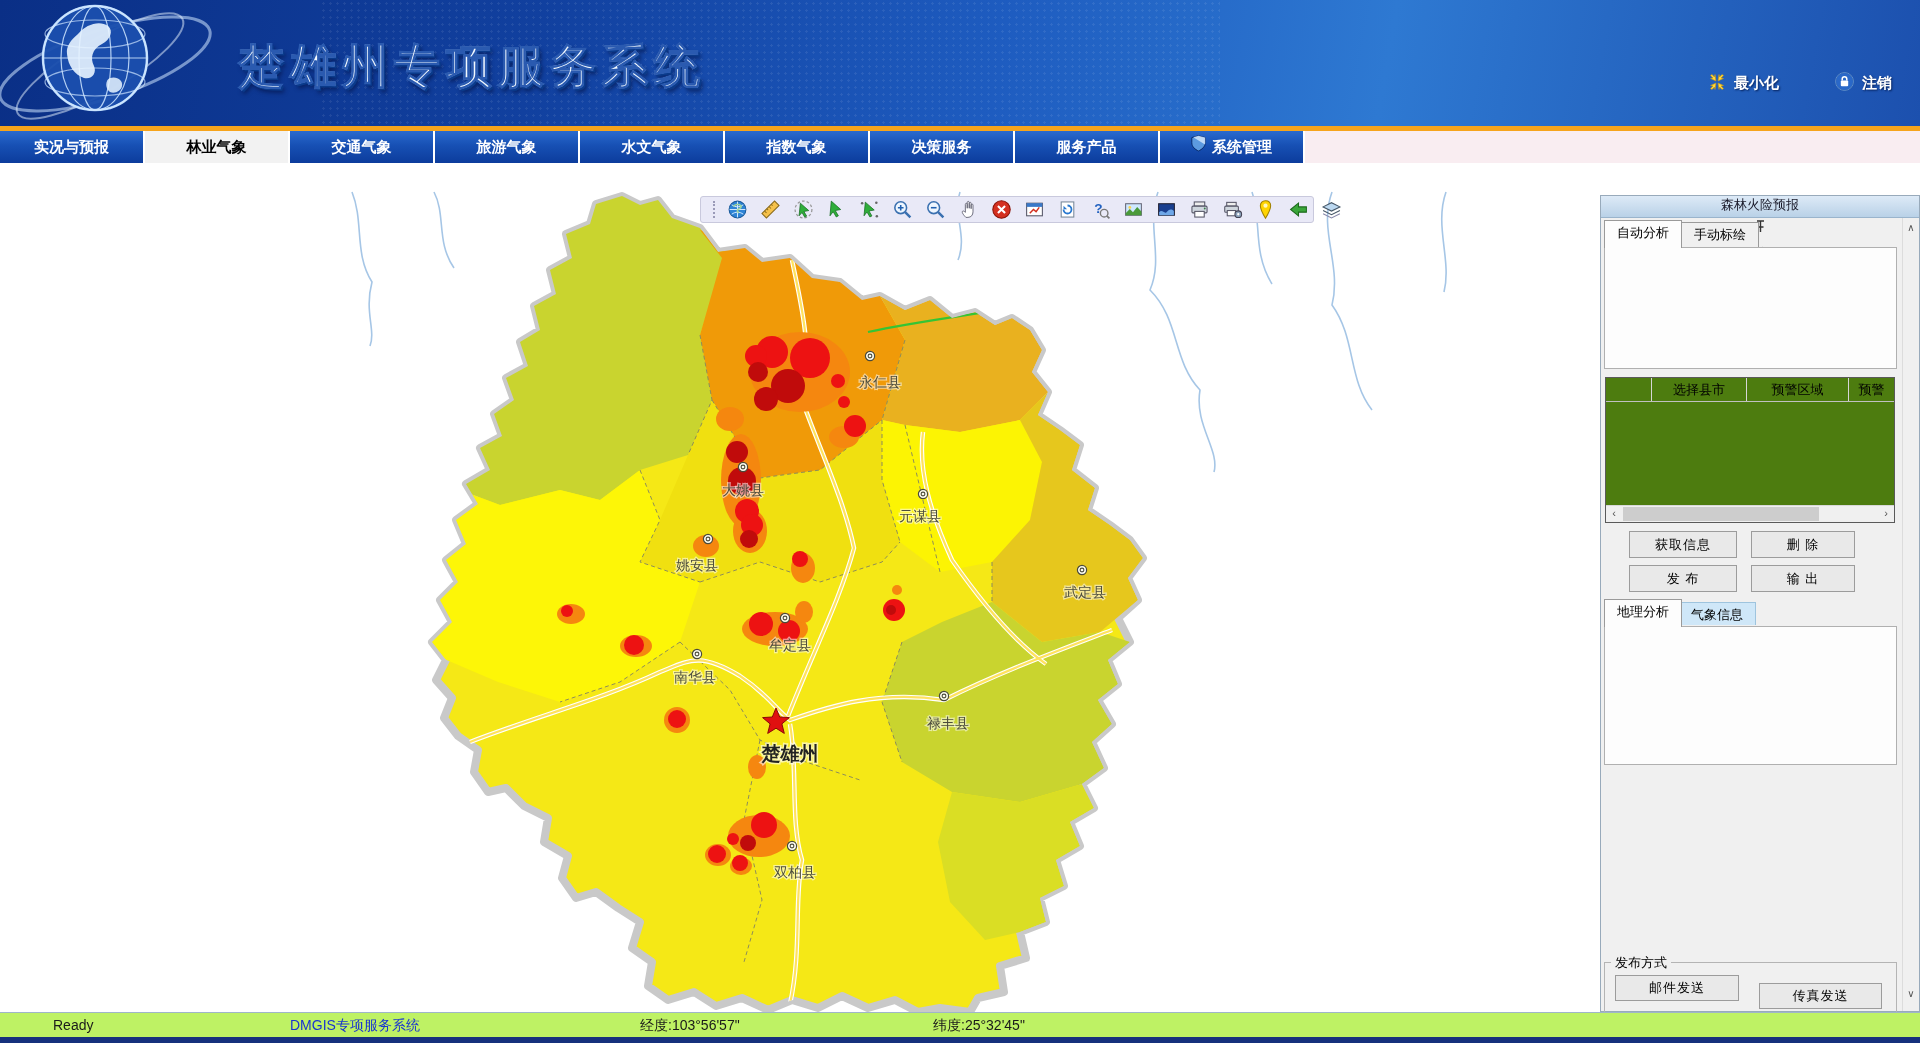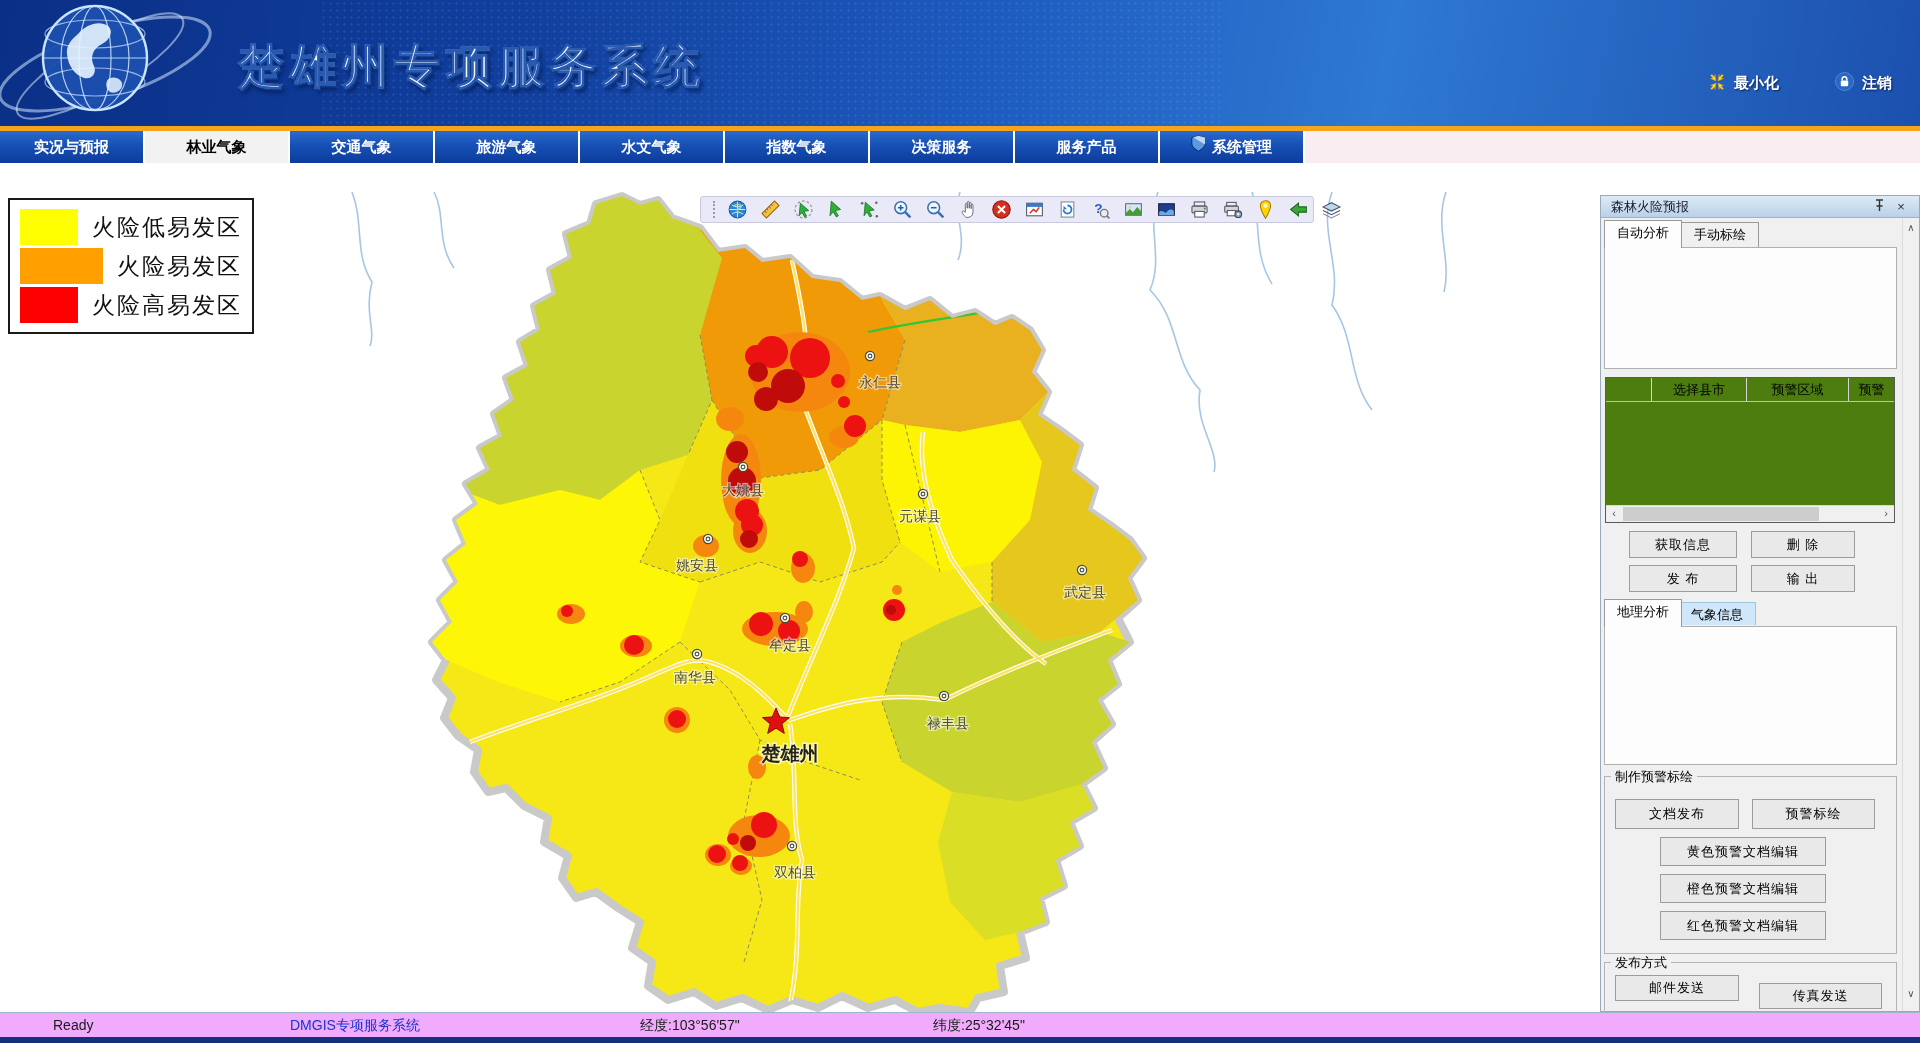--- a/index.html
+++ b/index.html
@@ -53,21 +53,21 @@
     display:flex; align-items:center; gap:12px; padding:0 8px 0 12px; }
   .grip { width:4px; height:17px; border-left:2px dotted #9a9ab8; }
   .ticon { width:21px; height:21px; cursor:pointer; display:inline-block; }
   .ticon svg { width:21px; height:21px; }
 
   
   .side-panel { position:absolute; left:1600px; top:5px; width:320px; height:817px;
     background:#f0f0f0; border:1px solid #98aabb; font-size:13px; color:#000; }
   .p-titlebar { position:absolute; left:0; top:0; width:318px; height:22px;
     background:linear-gradient(#ddeaf7,#b9d1e7); border-bottom:1px solid #9ab4cc;
-    display:flex; align-items:center; padding:0 10px; gap:6px; }
+    display:flex; align-items:center; padding:0 4px; gap:6px;flex-direction:column; }
   .p-title { flex:1; font-size:13px; color:#1a1a2a; }
   .p-pin, .p-close { width:16px; text-align:center; color:#333; cursor:pointer; font-size:13px; }
   .vscroll { position:absolute; right:0; top:22px; width:17px; height:793px; background:#f0f0f0;
     border-left:1px solid #dcdcdc; }
   .sarrow { position:absolute; left:0; width:16px; height:17px; text-align:center; line-height:16px;
     font-size:10px; color:#555; cursor:pointer; }
 
   .ptab { position:absolute; height:26px; line-height:24px; padding:0 12px; font-size:13px;
     background:#f0f0f0; border:1px solid #9a9a9a; border-bottom:none; cursor:pointer; }
   .ptab.active { background:#fdfdfd; z-index:3; height:28px; }
@@ -90,21 +90,21 @@
   .hscroll { position:absolute; left:0; bottom:0; width:288px; height:17px; background:#f0f0f0;
     border-top:1px solid #d8d8d8; }
   .hs-arrow { position:absolute; top:0; width:16px; height:16px; text-align:center; line-height:15px;
     font-size:11px; color:#555; cursor:pointer; }
   .hs-thumb { position:absolute; left:17px; top:1px; width:196px; height:14px; background:#cdcdcd; cursor:pointer; }
 
   .group { position:absolute; border:1px solid #b4b4b4; }
   .glabel { position:absolute; top:-9px; left:6px; background:#f0f0f0; padding:0 4px; font-size:13px; }
 
   
-  .statusbar { position:absolute; left:0; top:1012px; width:1920px; height:25px; background:#f0abfc;
+  .statusbar { position:absolute; left:0; top:1012px; width:1920px; height:25px; background:#bef264;
     border-top:1px solid #9fb6c9; font-size:14px; color:#1a1a1a; }
   .statusbar span { position:absolute; top:4px; }
   .bottom-strip { position:absolute; left:0; top:1037px; width:1920px; height:6px; background:#16317c; }
 </style>
 </head>
 <body>
 
 <div class="app">
 
   <div class="header">
@@ -319,34 +319,20 @@
         <text x="697" y="570">姚安县</text>
         <text x="1085" y="597">武定县</text>
         <text x="790" y="650">牟定县</text>
         <text x="695" y="682">南华县</text>
         <text x="948" y="728">禄丰县</text>
         <text x="795" y="877">双柏县</text>
       </g>
       <text x="790" y="760" font-size="19" font-weight="bold" fill="#222" text-anchor="middle" style="paint-order:stroke" stroke="#ffffff" stroke-width="3" stroke-opacity=".6">楚雄州</text>
     </svg>
 
-    <div class="legend">
-      <div class="lrow">
-        <div class="lswatch" style="background-color: rgb(255, 255, 0);"></div>
-        <span class="llabel">火险低易发区</span>
-      </div>
-      <div class="lrow">
-        <div class="lswatch" style="background-color: rgb(255, 160, 0);"></div>
-        <span class="llabel">火险易发区</span>
-      </div>
-      <div class="lrow">
-        <div class="lswatch" style="background-color: rgb(255, 0, 0);"></div>
-        <span class="llabel">火险高易发区</span>
-      </div>
-    </div>
 
     <div class="map-toolbar">
       <div class="grip"></div>
       <span class="ticon"><svg viewBox="0 0 20 20">
             <circle cx="10" cy="10" r="8" fill="#2f84d6" stroke="#1a5a9a"></circle>
             <path d="M2.5 10h15M10 2.5v15M4.5 5.5c3.5 2.6 7.5 2.6 11 0M4.5 14.5c3.5-2.6 7.5-2.6 11 0" stroke="#dceeff" stroke-width=".9" fill="none"></path>
             <path d="M6 7c2-2 5-2.4 7-.8 1.4 1.2-.4 2.8-2 3.4-2 .8-1 2.8.4 3.6" fill="none" stroke="#9fd49f" stroke-width="1.6"></path>
           </svg></span>
       <span class="ticon"><svg viewBox="0 0 20 20">
             <g transform="rotate(-45 10 10)">
@@ -492,28 +478,20 @@
       <div class="plabel" style="left:14px; top:456px;">分析等级</div>
       <div class="combo" style="left:82px; top:451px; width:153px; height:23px;">
         <span>全部</span><span class="chev">∨</span>
       </div>
       <div class="plabel" style="left:14px; top:492px;">分析内容</div>
       <div class="combo" style="left:82px; top:487px; width:153px; height:23px;">
         <span>一请选择地理图层-</span><span class="chev">∨</span>
       </div>
       <div class="btn" style="left:82px; top:523px; width:153px; height:26px;">分析</div>
 
-      <div class="group" style="left:3px; top:580px; width:293px; height:178px;">
-        <span class="glabel">制作预警标绘</span>
-        <div class="btn" style="left:10px; top:22px; width:124px; height:30px;">文档发布</div>
-        <div class="btn" style="left:147px; top:22px; width:123px; height:30px;">预警标绘</div>
-        <div class="btn" style="left:55px; top:60px; width:166px; height:29px;">黄色预警文档编辑</div>
-        <div class="btn" style="left:55px; top:97px; width:166px; height:29px;">橙色预警文档编辑</div>
-        <div class="btn" style="left:55px; top:134px; width:166px; height:29px;">红色预警文档编辑</div>
-      </div>
 
       <div class="group" style="left:3px; top:766px; width:293px; height:50px; border-bottom:none;">
         <span class="glabel">发布方式</span>
         <div class="btn" style="left:10px; top:12px; width:124px; height:26px;">邮件发送</div>
         <div class="btn" style="left:154px; top:20px; width:123px; height:26px;">传真发送</div>
       </div>
     </div>
   </div>
 
   <div class="statusbar">

